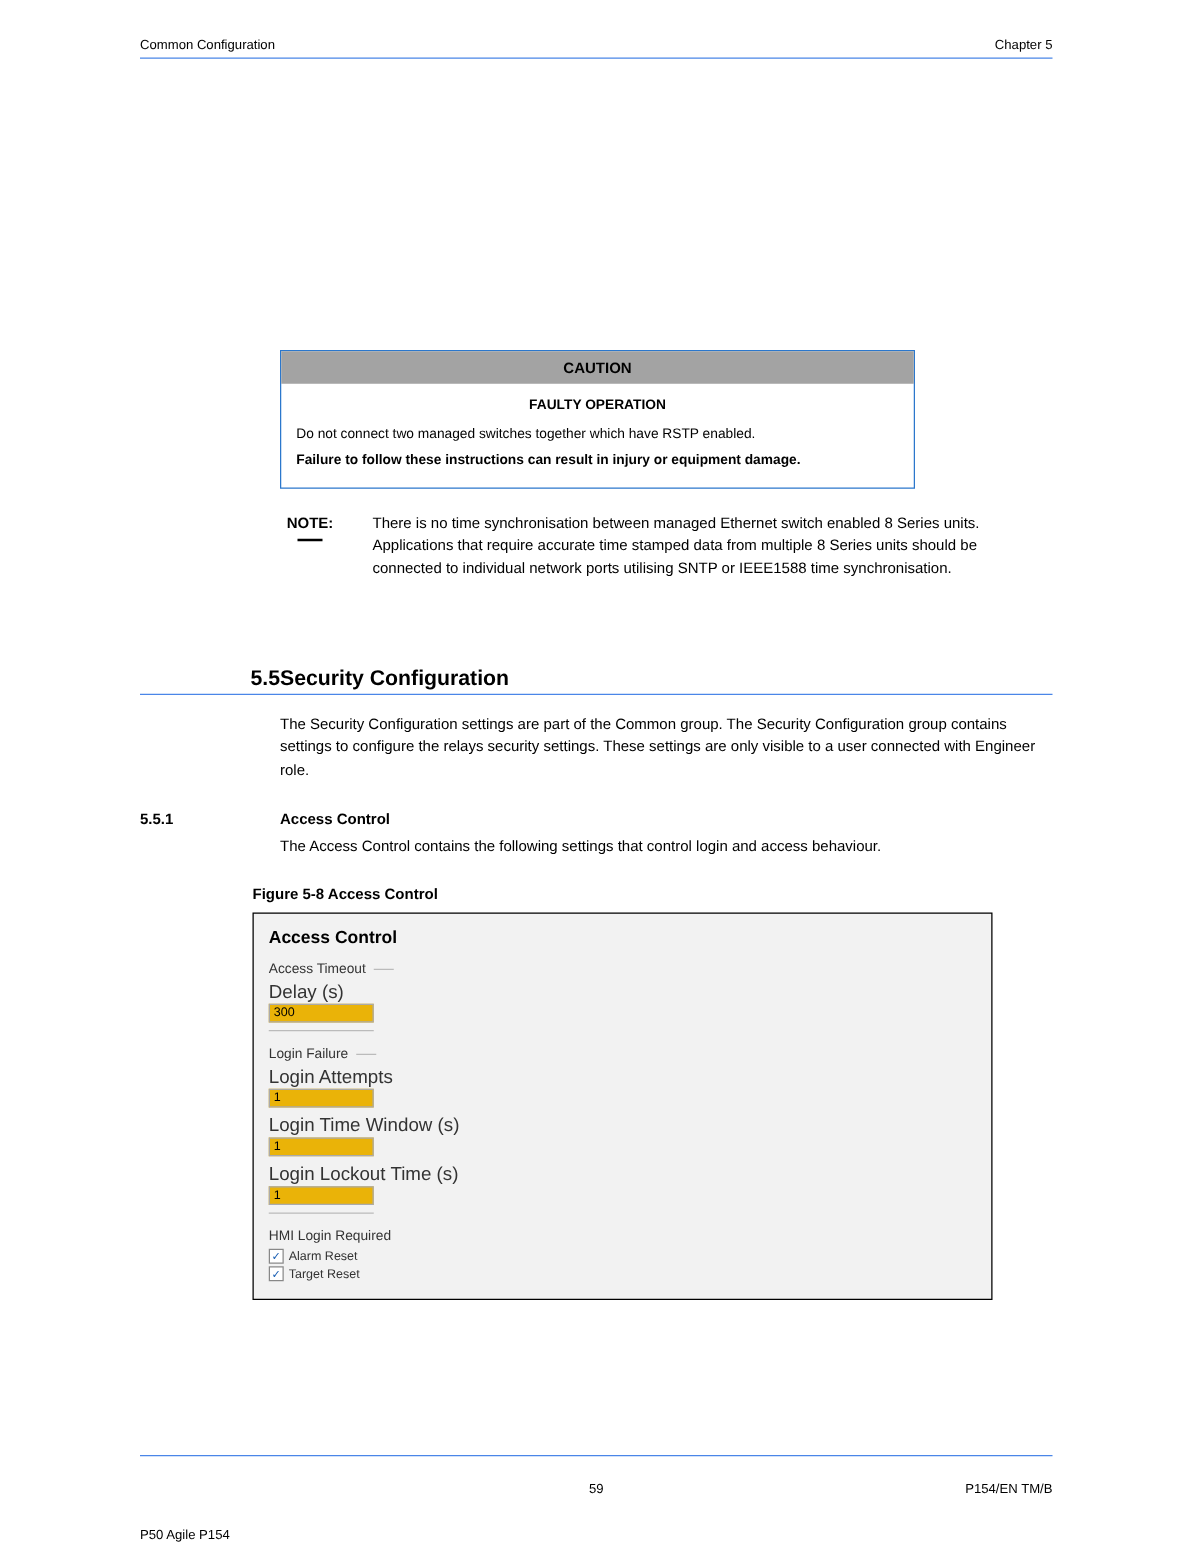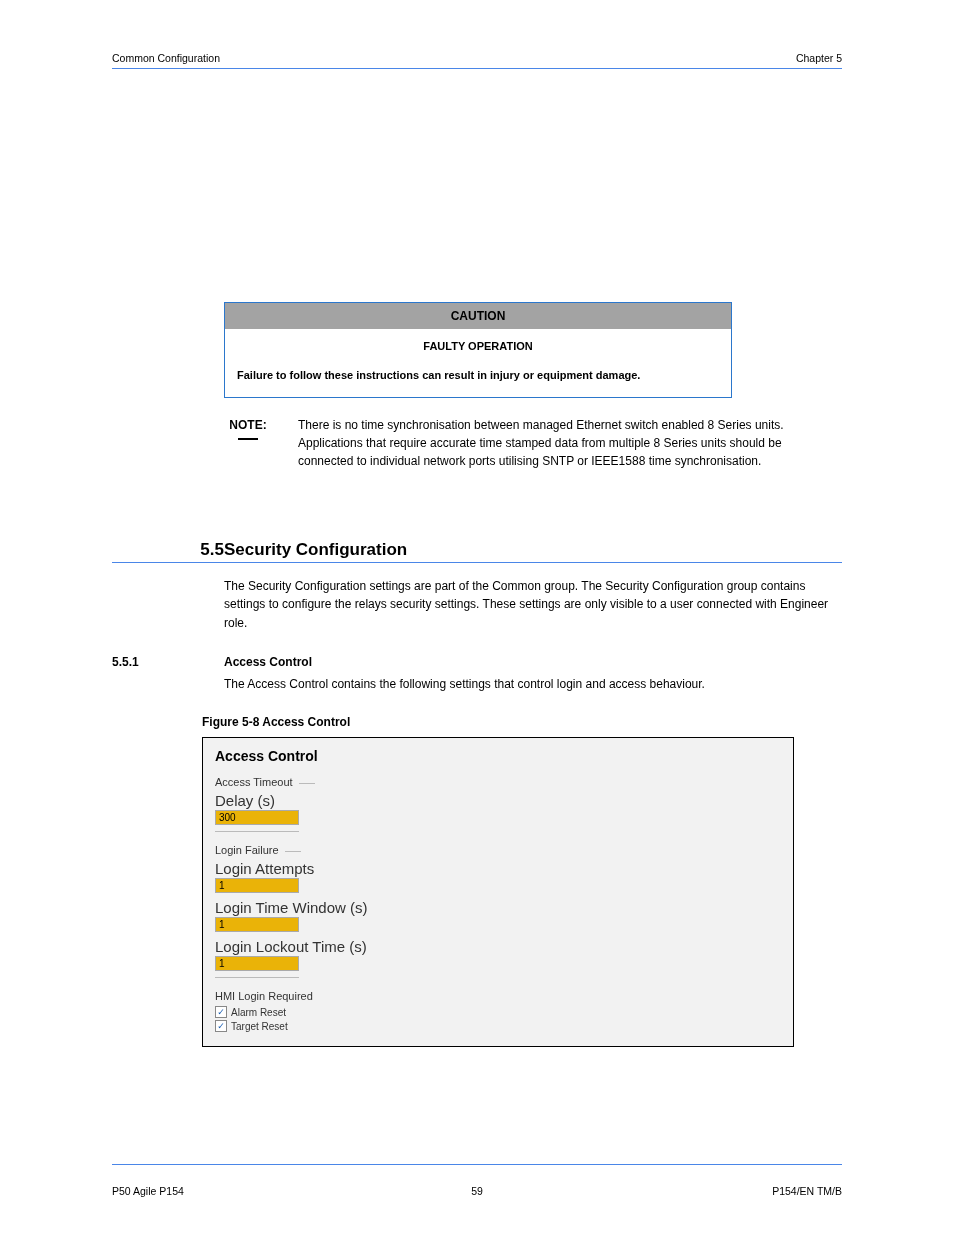--- a/index.html
+++ b/index.html
@@ -7,21 +7,21 @@
     padding: 0;
     width: 954px;
     background: #fff;
     font-family: Arial, Helvetica, sans-serif;
     color: #000;
   }
   .page {
     position: relative;
     width: 954px;
     min-height: 1235px;
-    padding: 52px 112px 50px 112px;
+    padding: 30px 112px 50px 112px;
     box-sizing: border-box;
   }
   .header-row {
     display: flex;
     justify-content: space-between;
     font-size: 10.5px;
     color: #000;
     margin-bottom: 4px;
   }
   .hr-blue {
@@ -35,21 +35,21 @@
   .footer-row {
     display: flex;
     justify-content: flex-end;
     font-size: 10.5px;
     color: #000;
     position: absolute;
     left: 112px;
     right: 112px;
     bottom: 50px;
   }
-  .footer-row .left { position:absolute; left:0; }
+  .footer-row .left { position:absolute; left:0;margin-top:37px; }
   .footer-row .center { position:absolute; left:50%; transform:translateX(-50%); }
   .footer-row .right { position:absolute; right:0; }
   .footer-hr-wrap {
     position:absolute;
     left:112px; right:112px;
     bottom: 68px;
   }
 
   .body-text {
     font-size: 12px;
@@ -221,20 +221,21 @@
   <div class="body-text">
     <p class="hidden-white">The 8 Series protection relays provide an option to connect more than one 8 Series protection relay to a managed Ethernet switch, thus sharing a single network connection.</p>
   </div>
 
   <div class="caution-box">
     <div class="caution-head">
       <span>CAUTION</span>
     </div>
     <div class="caution-body">
       <div class="caution-title">FAULTY OPERATION</div>
+      <div>Do not connect two managed switches together which have RSTP enabled.</div>
       <div style="height:6px;"></div>
       <div style="font-weight:bold;">Failure to follow these instructions can result in injury or equipment damage.</div>
     </div>
   </div>
 
   <div class="note-row">
     <div class="note-label">
       <span>NOTE:</span>
       <span class="note-rule"></span>
     </div>

